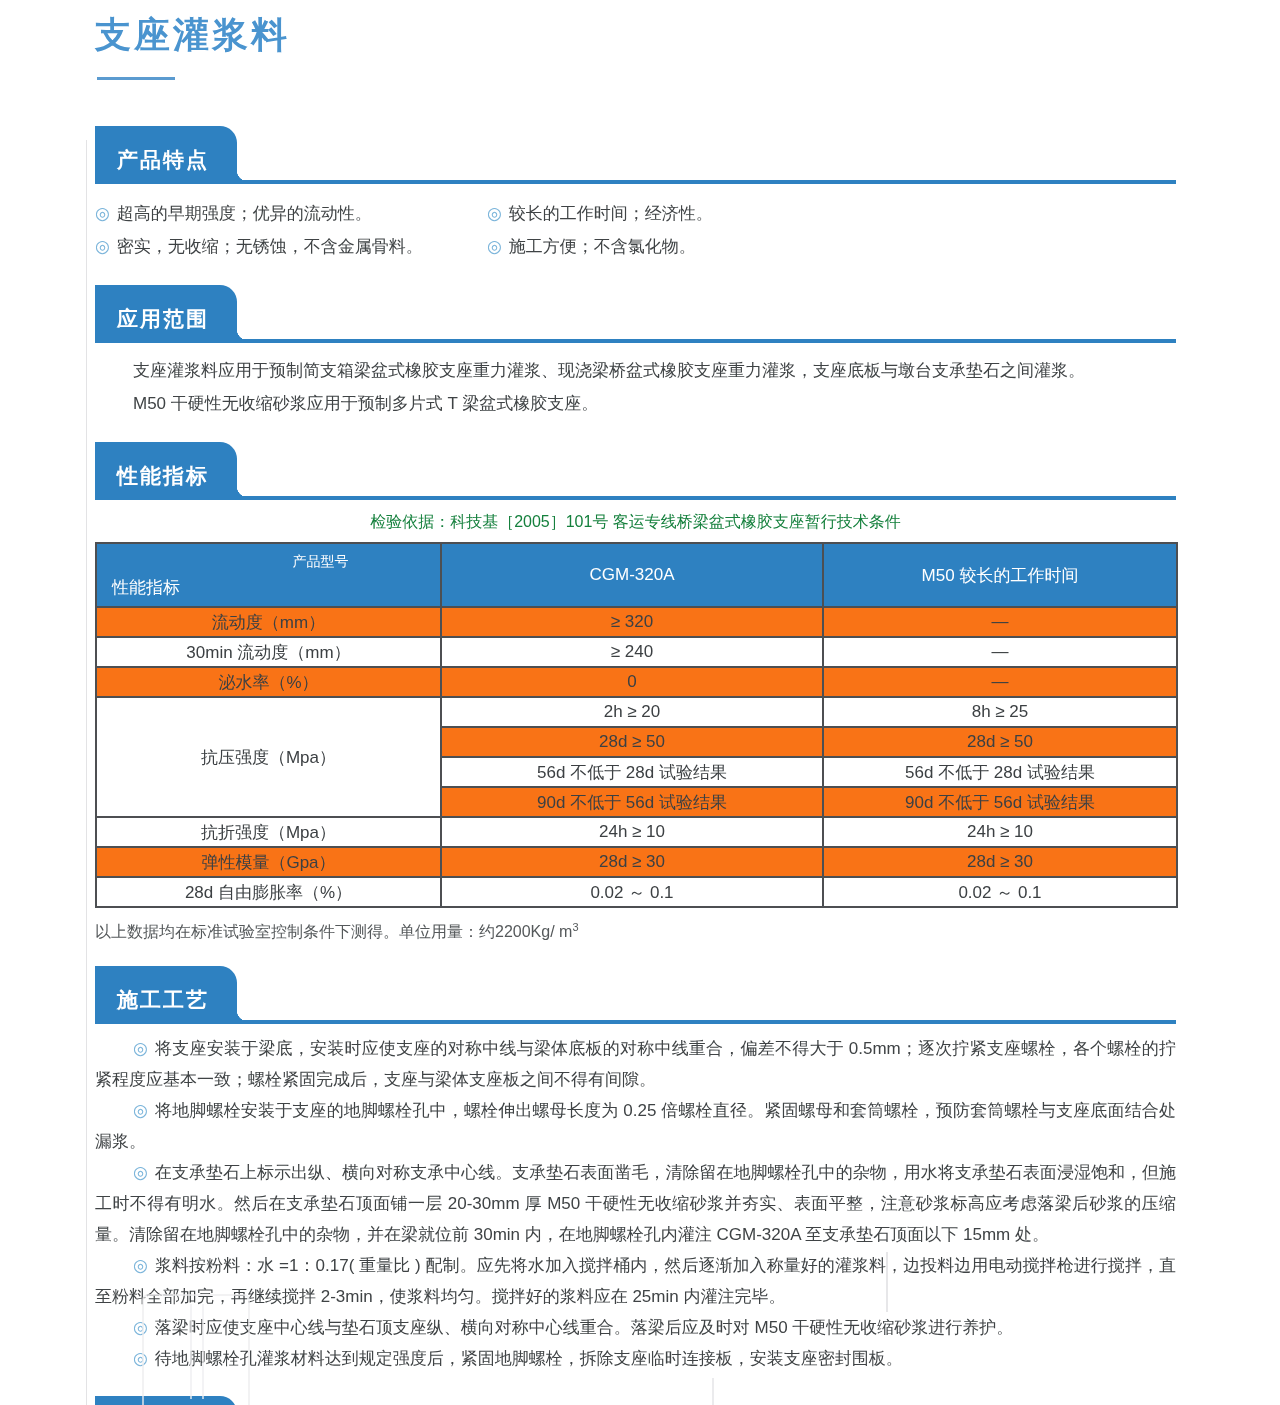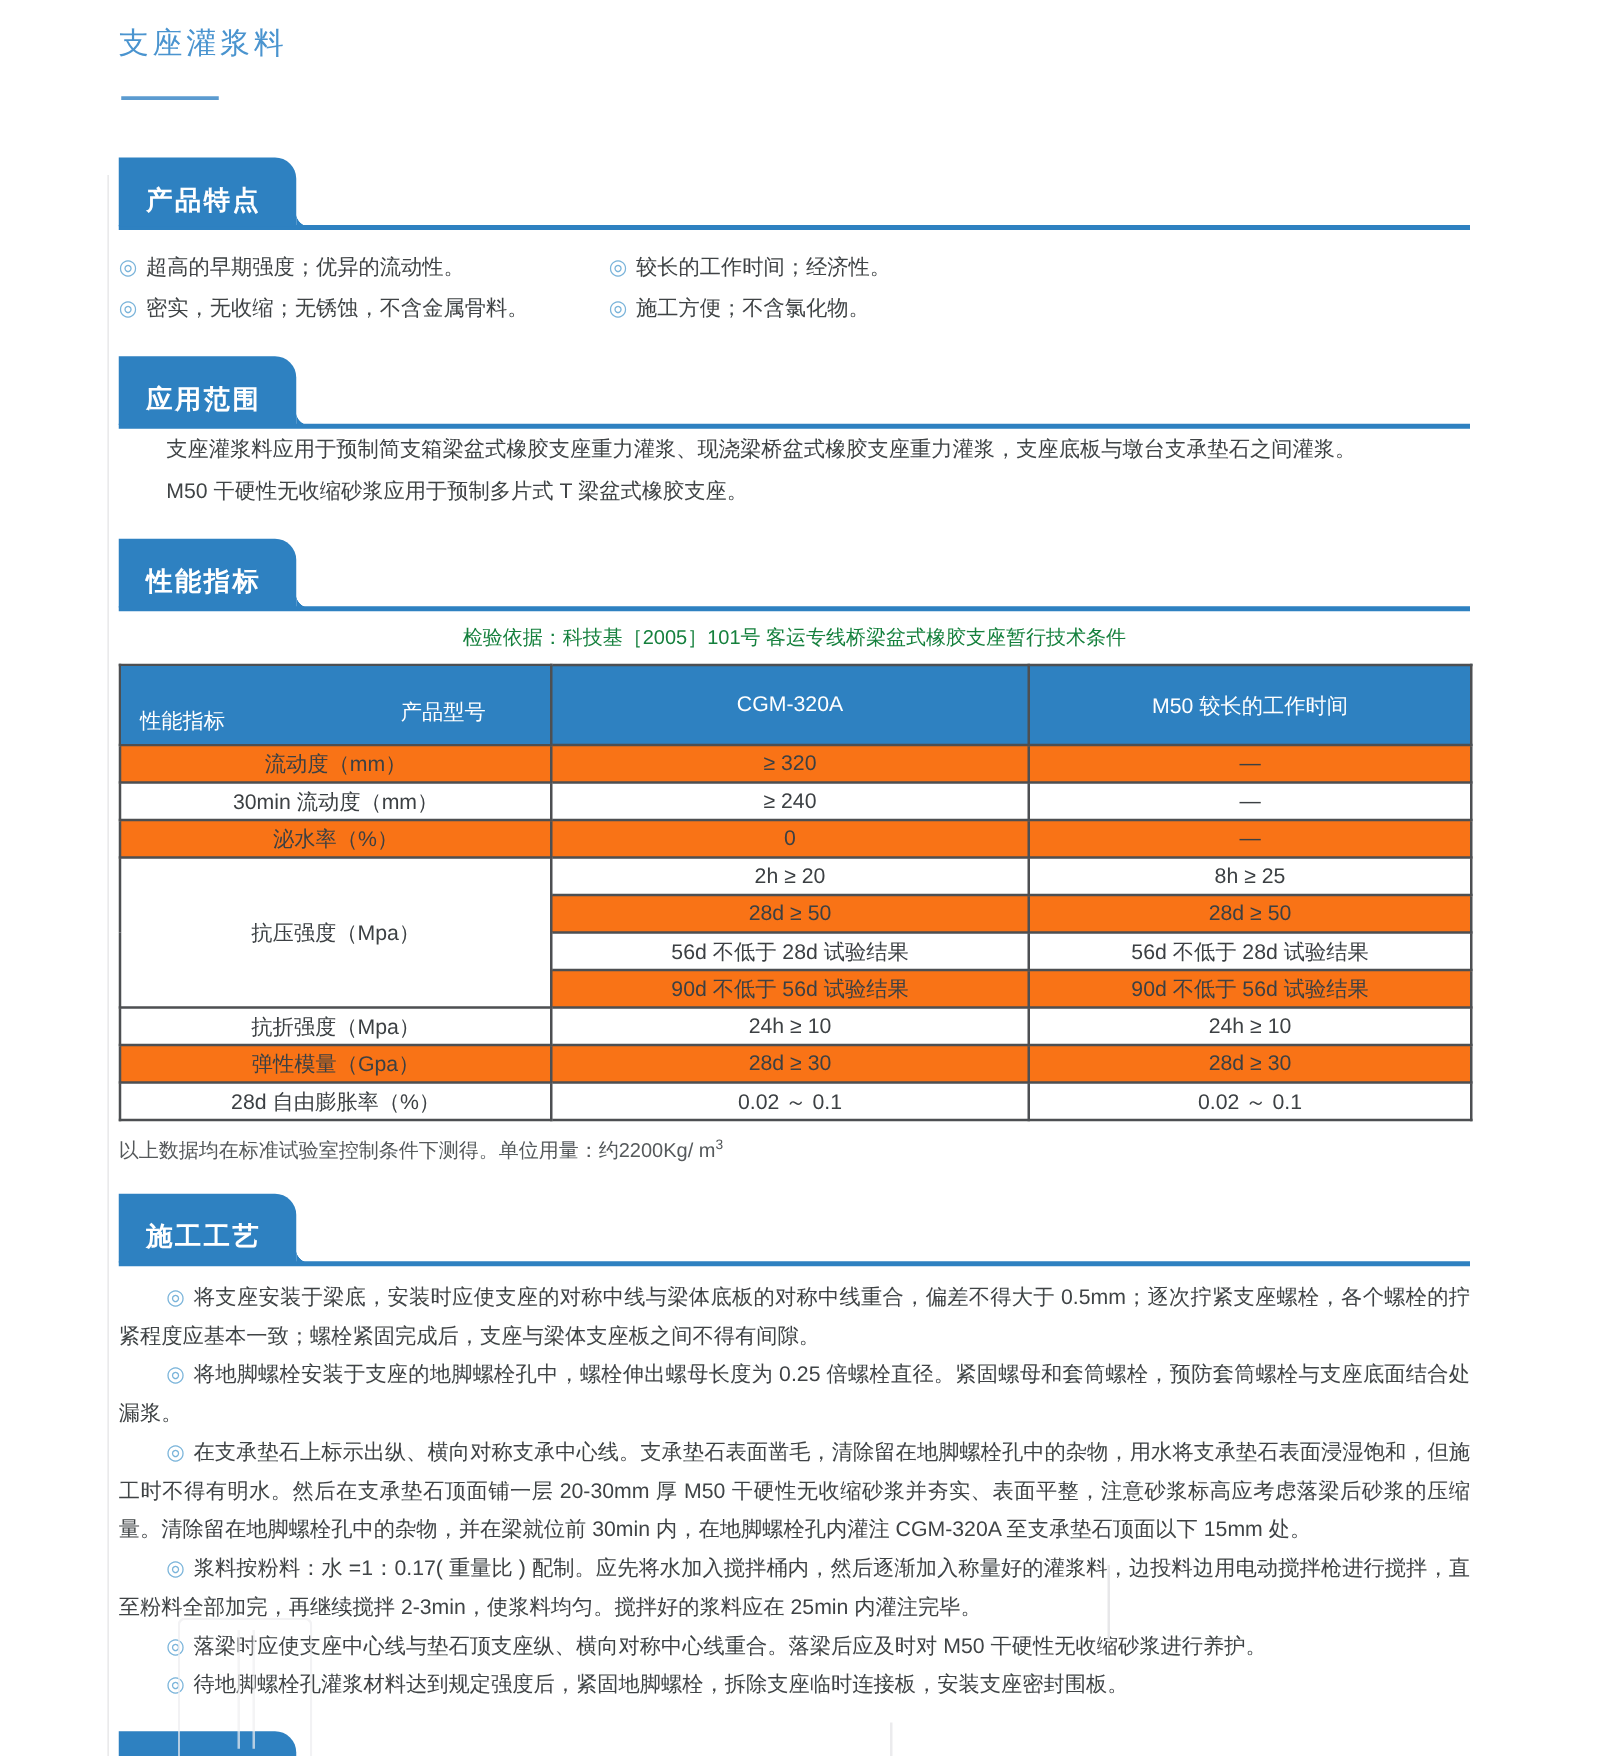--- a/index.html
+++ b/index.html
@@ -12,22 +12,22 @@
     overflow: hidden;
   }
   .page {
     position: relative;
     width: 1081px;
     margin-left: 95px;
     padding-top: 18px;
   }
   
   .doc-title {
-    font-size: 24px;
-    font-weight: normal;
+    font-size: 36px;
+    font-weight: bold;
     color: #4a94cf;
     letter-spacing: 3px;
     line-height: 34px;
   }
   .doc-title-underline {
     width: 78px;
     height: 3px;
     background: #5b9bd0;
     margin-top: 25px;
     margin-left: 2px;
@@ -71,20 +71,21 @@
     line-height: 33px;
     white-space: nowrap;
   }
   .bullet {
     color: #7ab4da;
     font-size: 17px;
     margin-right: 7px;
   }
   
   .app-text {
+    margin-top: 11px;
     padding-left: 38px;
     font-size: 17px;
     line-height: 33px;
   }
   
   .basis-note {
     margin-top: 11px;
     text-align: center;
     font-size: 16px;
     color: #15803d;
@@ -114,25 +115,24 @@
     position: relative;
     background-color: #2e81c1;
     background-image: linear-gradient(to bottom right,
       rgba(0,0,0,0) calc(50% - 1.3px),
       #27435d calc(50% - 1.3px),
       #27435d calc(50% + 1.3px),
       rgba(0,0,0,0) calc(50% + 1.3px));
   }
   .corner-top {
     position: absolute;
-    top: 25px;
+    top: 9px;
     left: 57%;
     color: #fff;
-    font-size: 17px;
-    margin-left: 28px;
+    font-size: 14px;
   }
   .corner-bottom {
     position: absolute;
     bottom: 7px;
     left: 15px;
     color: #fff;
     font-size: 17px;
   }
   tr.data-row td {
     height: 30px;

